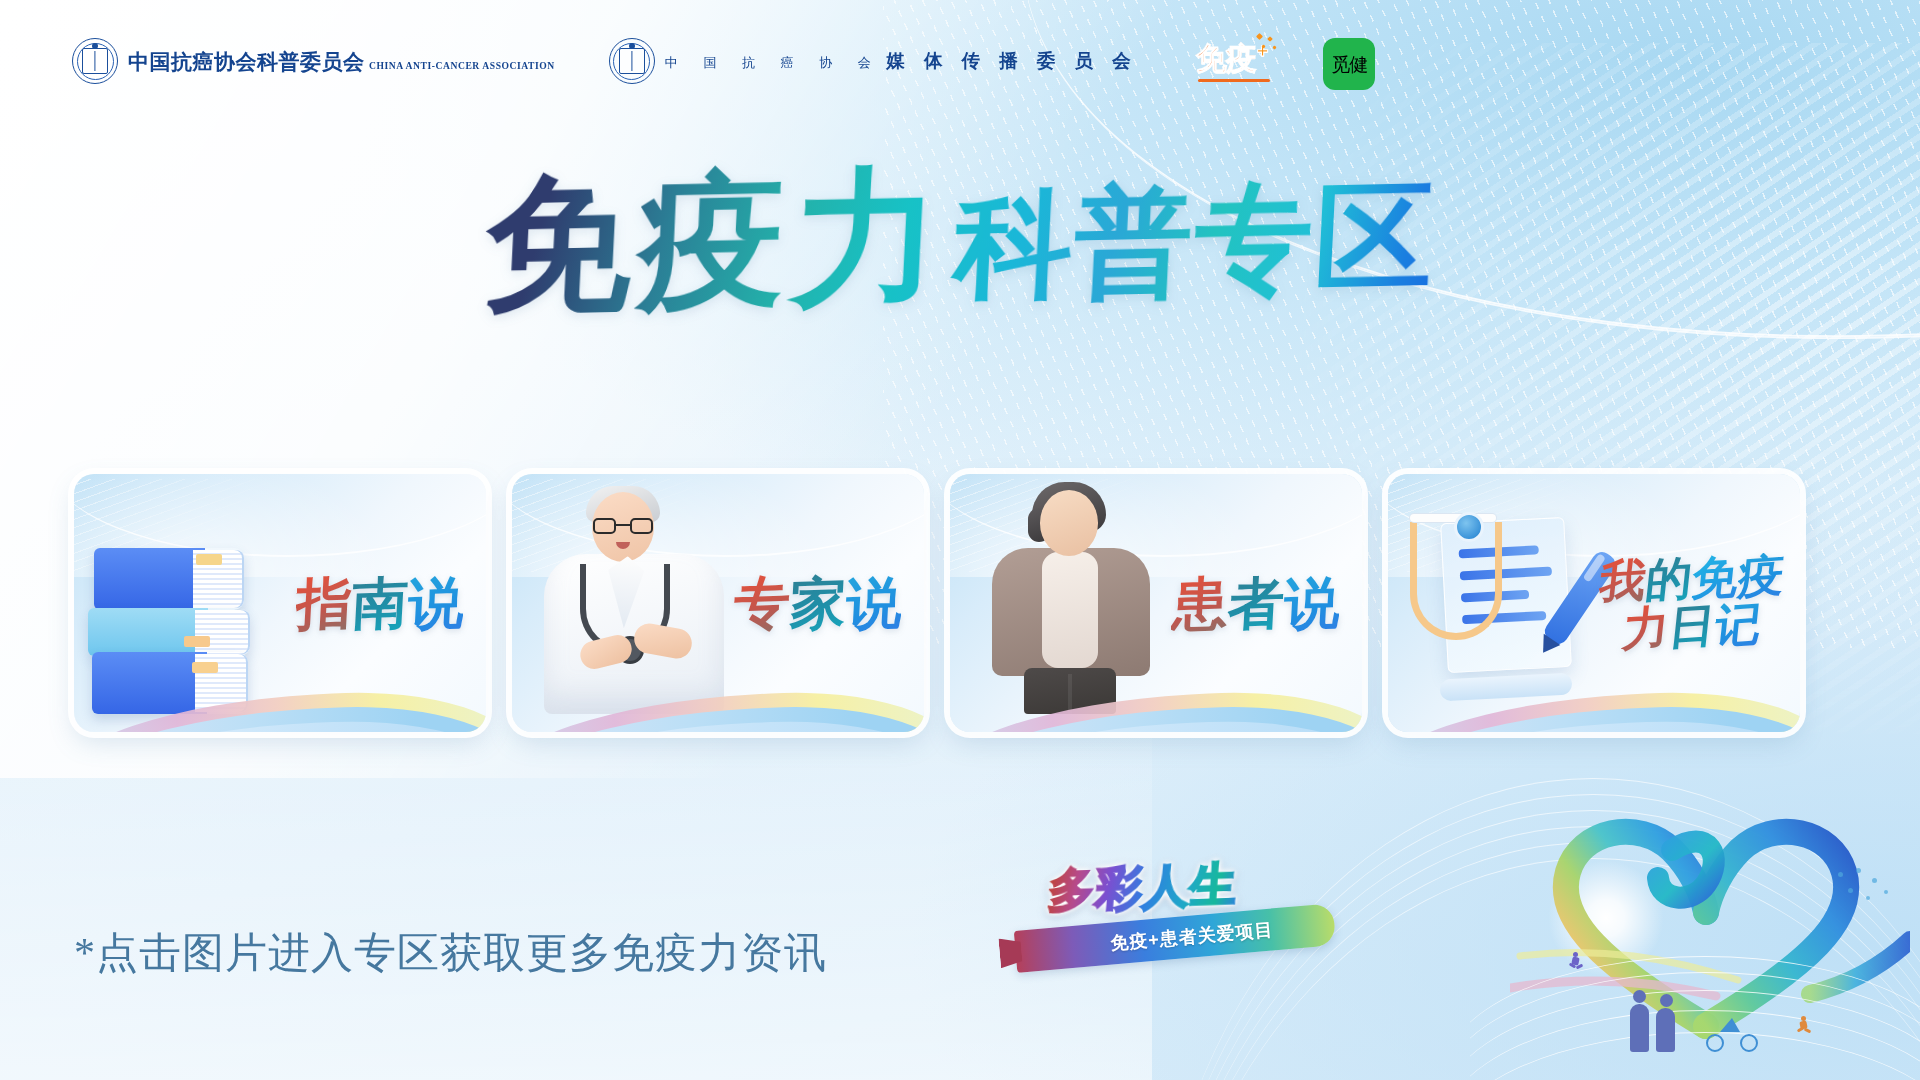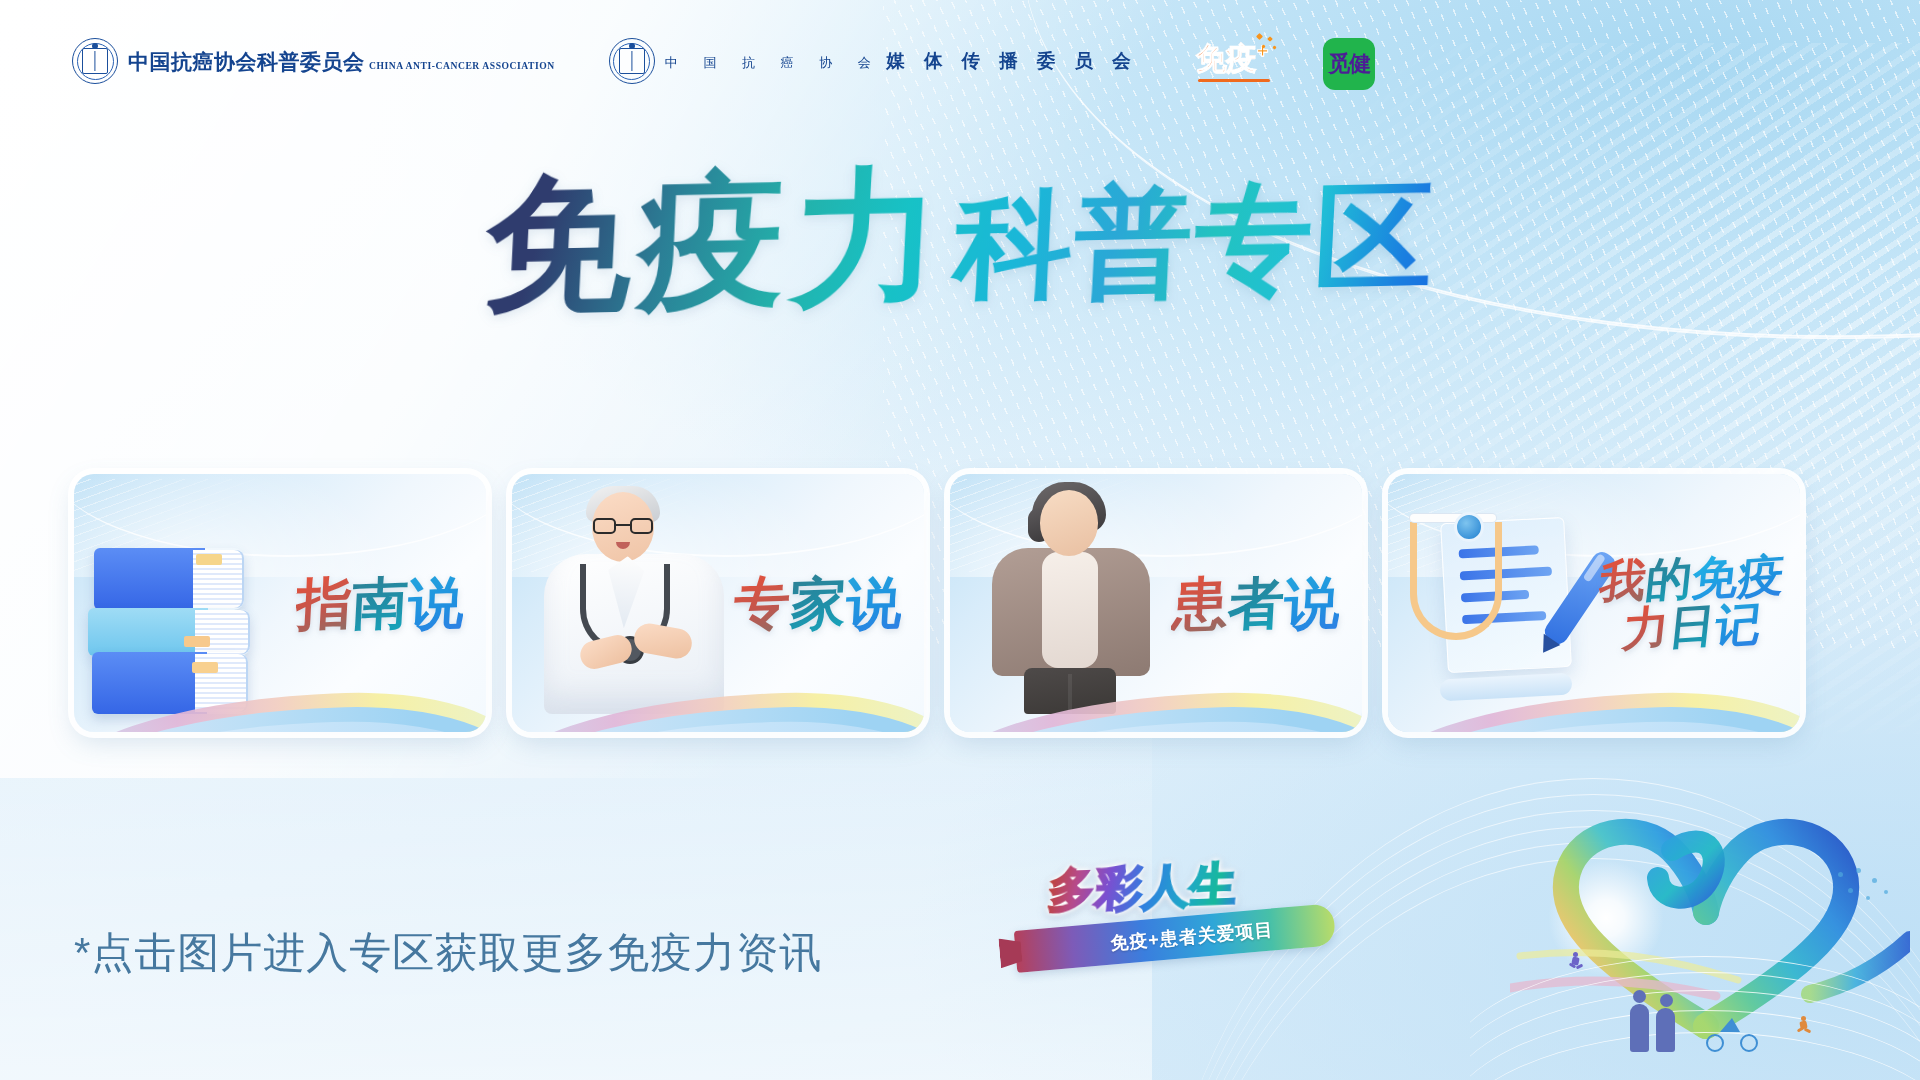--- a/index.html
+++ b/index.html
@@ -99,21 +99,21 @@
   .sparkles{position:absolute;right:-14px;top:-4px;width:26px;height:22px;}
   .sparkles i{position:absolute;background:#f7941d;border-radius:1px;}
   .sparkles i:nth-child(1){width:5px;height:5px;left:2px;top:0;transform:rotate(45deg);}
   .sparkles i:nth-child(2){width:4px;height:4px;left:13px;top:3px;transform:rotate(45deg);}
   .sparkles i:nth-child(3){width:3px;height:3px;left:7px;top:11px;transform:rotate(45deg);}
   .sparkles i:nth-child(4){width:3px;height:3px;left:18px;top:12px;transform:rotate(45deg);}
 
   .logo5{margin-left:44px;}
   .mj{width:52px;height:52px;border-radius:12px;background:#21b44c;
     display:flex;align-items:center;justify-content:center;}
-  .mj span{font-size:22px;font-weight:700;color:#4c1d95;letter-spacing:-1px;line-height:1;}
+  .mj span{font-size:19px;font-weight:400;color:#000000;letter-spacing:-1px;line-height:1;}
 
   
   .title-wrap{position:absolute;left:0;right:0;top:160px;text-align:center;}
   .title{
     display:inline-block;
     font-family:"DejaVu Serif","Liberation Serif",serif;
     font-size:148px;font-weight:700;line-height:1.02;letter-spacing:6px;
     background:linear-gradient(103deg,#2f3c6e 0%,#2f3c6e 7%,#2b7f96 20%,#23b2ab 33%,
       #17c2c6 44%,#1ab7d8 56%,#2aa8d6 66%,#22c3c0 76%,#20c0d6 86%,#1a7ee0 96%,#1a6fe0 100%);
     -webkit-background-clip:text;background-clip:text;
@@ -246,21 +246,21 @@
     background:radial-gradient(circle at 38% 34%,#7ec4ef,#1f7fd0);border:3px solid #eaf4fd;}
   .diary .pen{position:absolute;right:4px;top:42px;width:24px;height:104px;border-radius:10px;
     background:linear-gradient(160deg,#6ea6f5,#2f6fe0);transform:rotate(34deg);}
   .diary .pen::after{content:"";position:absolute;left:2px;bottom:-14px;border-left:10px solid transparent;
     border-right:10px solid transparent;border-top:16px solid #27509f;}
   .diary .pen::before{content:"";position:absolute;left:3px;top:4px;width:8px;height:30px;border-radius:6px;
     background:rgba(255,255,255,.5);}
 
   
   .footnote{position:absolute;left:74px;top:925px;font-size:42px;color:#46789f;letter-spacing:1px;
-    font-family:Liberation Sans, sans-serif;white-space:nowrap;}
+    font-family:Liberation Serif, serif;white-space:nowrap;}
 
   
   .brand{position:absolute;right:575px;bottom:95px;width:330px;height:130px;}
   .brand-title{position:absolute;left:34px;top:2px;
     font-family:"DejaVu Serif","Liberation Serif",serif;font-size:46px;font-weight:700;
     letter-spacing:1px;white-space:nowrap;transform:skewX(-6deg) rotate(-2deg);
     background:linear-gradient(100deg,#c0432f 0%,#b64a8c 16%,#7b4fd0 32%,#2f7fe0 52%,#1fa8c8 72%,#17b89c 88%,#2f7fe0 100%);
     -webkit-background-clip:text;background-clip:text;-webkit-text-fill-color:transparent;color:transparent;
     -webkit-text-stroke:2.5px rgba(255,255,255,.0);
     filter:drop-shadow(0 0 3px #fff) drop-shadow(0 0 2px #fff) drop-shadow(0 2px 3px rgba(40,80,130,.25));}

